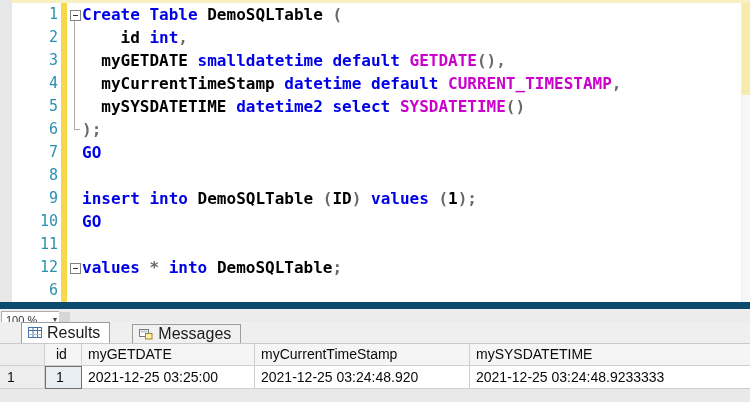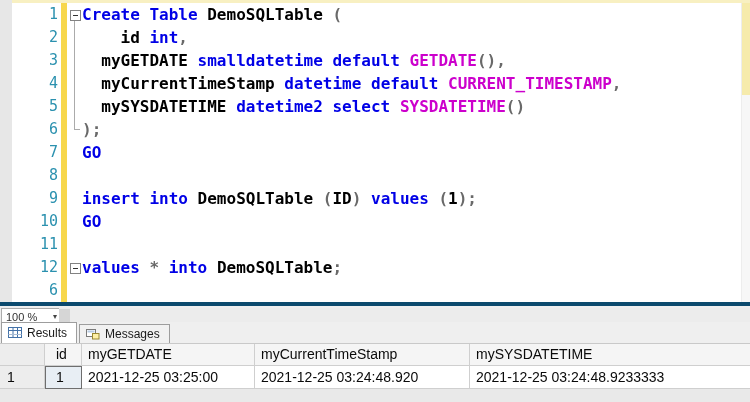--- a/index.html
+++ b/index.html
@@ -19,32 +19,32 @@
       font-family:"DejaVu Sans Mono",monospace;font-size:15px;line-height:23px;}
   .code-text{position:absolute;left:82px;top:0;font-family:"DejaVu Sans Mono",monospace;
       font-size:16px;line-height:23px;white-space:pre;font-weight:bold;}
   .tok-kw{color:var(--kw);} .tok-id{color:var(--id);} .tok-fn{color:var(--fn);} .tok-op{color:var(--op);}
   .fold-box{position:absolute;left:70px;top:7px;width:9px;height:9px;border:1px solid #828282;background:#fff;box-sizing:content-box;}
   .fold-box::after{content:"";position:absolute;left:2px;right:2px;top:4px;height:1px;background:#333;}
   .guide-v{position:absolute;left:74px;top:19px;width:1px;height:110px;background:#ABABAB;}
   .guide-tick{position:absolute;left:74px;top:129px;width:6px;height:1px;background:#ABABAB;}
 
   
-  .hscroll-row{position:absolute;top:302px;left:0;right:0;height:20px;background:#EFEFEF;border-top:4px solid #0c4a6e;box-sizing:border-box;}
+  .hscroll-row{position:absolute;top:302px;left:0;right:0;height:20px;background:#EFEFEF;border-top:7px solid #0c4a6e;box-sizing:border-box;}
   .zoom-combo{position:absolute;left:1px;top:2px;width:54px;height:16px;background:#fff;border:1px solid #ACACAC;
       display:flex;align-items:center;font-size:11px;color:#333;padding-left:4px;box-sizing:content-box;}
   .zoom-arrow{margin-left:auto;padding-right:3px;font-size:8px;color:#444;line-height:1;}
   .hscroll-track{position:absolute;left:59px;top:2px;right:0;height:18px;background:#ECECEC;}
   .hscroll-thumb{position:absolute;left:0;top:1px;width:11px;height:16px;background:#D6D6D6;}
 
   
   .results{position:absolute;top:322px;left:0;right:0;bottom:0;background:#E9E9E9;}
   .tabstrip{position:relative;height:21px;background:#EFEFEF;display:flex;align-items:flex-end;padding-left:1px;}
-  .tab{display:flex;align-items:center;gap:5px;font-size:12px;color:#1a1a1a;padding:0 9px 0 6px;height:19px;
-       background:#F1F1F1;border:1px solid #9D9D9D;border-bottom:none;box-sizing:border-box;margin-right:2px;}
+  .tab{display:flex;align-items:center;gap:5px;font-size:16px;color:#1a1a1a;padding:0 9px 0 6px;height:19px;
+       background:#F1F1F1;border:1px solid #9D9D9D;border-bottom:none;box-sizing:border-box;margin-right:2px;margin-left:20px;}
   .tab.active{background:#fff;height:21px;}
   .tab svg{display:block;}
 
   .grid{position:absolute;top:21px;left:0;right:0;bottom:0;background:#E9E9E9;border-top:1px solid #C9C9C9;}
   .grow{display:flex;}
   .gcell{box-sizing:border-box;border-right:1px solid #CFCFCF;border-bottom:1px solid #CFCFCF;
          font-size:14px;padding-left:6px;overflow:hidden;color:#0a0a0a;white-space:nowrap;}
   .ghead .gcell{height:22px;line-height:21px;background:#F5F5F5;}
   .gbody .gcell{height:23px;line-height:22px;background:#fff;}
   .gcell.c0{width:45px;background:#EDEDED;padding-left:7px;}

